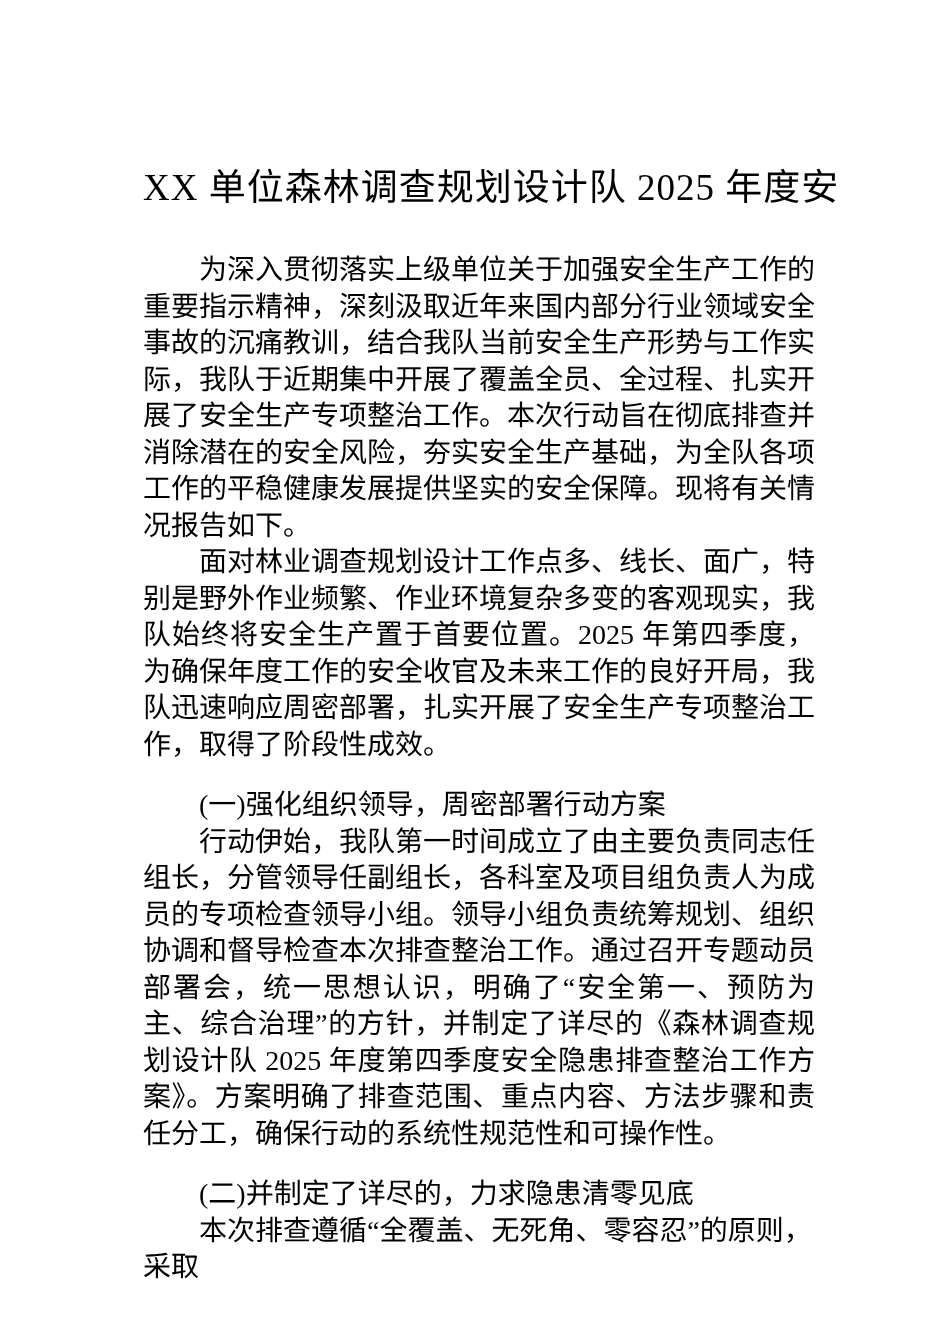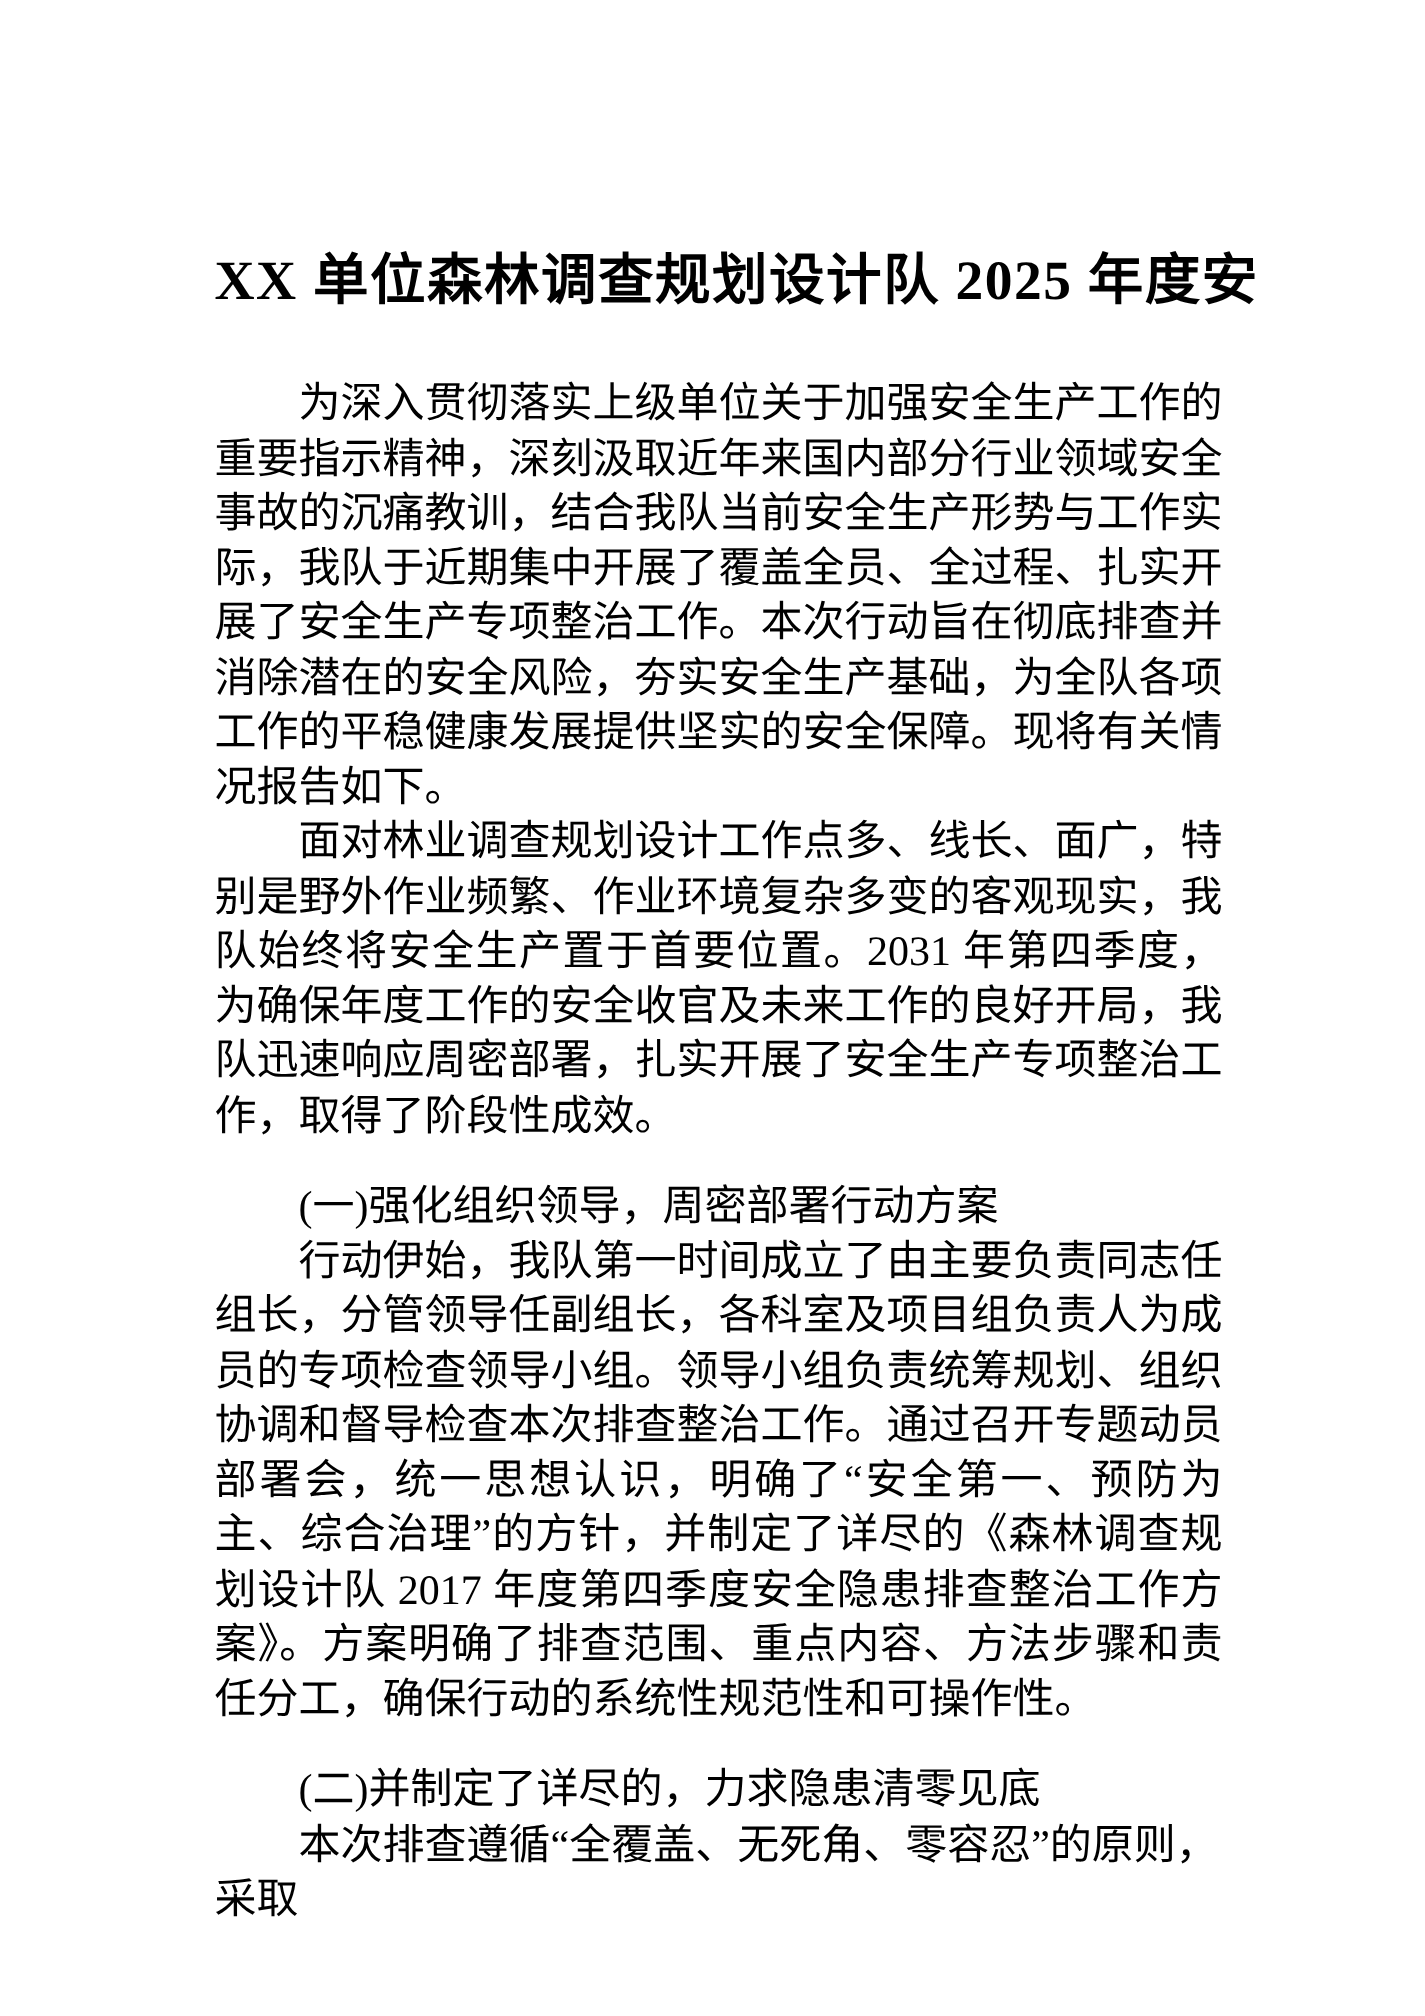--- a/index.html
+++ b/index.html
@@ -19,21 +19,21 @@
   .doc-content {
     position: absolute;
     left: 143px;
     top: 0;
     width: 672px;
   }
   .doc-title {
     margin: 150px 0 0 0;
     text-align: right;
     font-size: 37px;
-    font-weight: 700;
+    font-weight: 400;
     letter-spacing: 1px;
   }
   .doc-title .title-line {
     display: block;
     line-height: 76px;
     white-space: nowrap;
   }
   .doc-body {
     margin-top: 26px;
     font-size: 28px;
@@ -67,25 +67,25 @@
   <div class="doc-content">
 
     <h1 class="doc-title">
       <span class="title-line">XX 单位森林调查规划设计队 2025 年度安</span>
     </h1>
 
     <div class="doc-body">
       <p>为深入贯彻落实上级单位关于加强安全生产工作的重要指示精神，深刻汲取近年来国内部分行业领域安全事故的沉痛教训，结合我队当前安全生产形势与工作实际，我队于近期集中开展了覆盖全员、全过程、扎实开展了安全生产专项整治工作。本次行动旨在彻底排查并消除潜在的安全风险，夯实安全生产基础，为全队各项工作的平稳健康发展提供坚实的安全保障。现将有关情况报告如下。</p>
 
 
-      <p>面对林业调查规划设计工作点多、线长、面广，特别是野外作业频繁、作业环境复杂多变的客观现实，我队始终将安全生产置于首要位置。2031 年第四季度，为确保年度工作的安全收官及未来工作的良好开局，我队迅速响应周密部署，扎实开展了安全生产专项整治工作，取得了阶段性成效。</p>
+      <p>面对林业调查规划设计工作点多、线长、面广，特别是野外作业频繁、作业环境复杂多变的客观现实，我队始终将安全生产置于首要位置。2025 年第四季度，为确保年度工作的安全收官及未来工作的良好开局，我队迅速响应周密部署，扎实开展了安全生产专项整治工作，取得了阶段性成效。</p>
 
       <p class="heading-2">(一)强化组织领导，周密部署行动方案</p>
 
-      <p>行动伊始，我队第一时间成立了由主要负责同志任组长，分管领导任副组长，各科室及项目组负责人为成员的专项检查领导小组。领导小组负责统筹规划、组织协调和督导检查本次排查整治工作。通过召开专题动员部署会，统一思想认识，明确了“安全第一、预防为主、综合治理”的方针，并制定了详尽的《森林调查规划设计队 2017 年度第四季度安全隐患排查整治工作方案》。方案明确了排查范围、重点内容、方法步骤和责任分工，确保行动的系统性规范性和可操作性。</p>
+      <p>行动伊始，我队第一时间成立了由主要负责同志任组长，分管领导任副组长，各科室及项目组负责人为成员的专项检查领导小组。领导小组负责统筹规划、组织协调和督导检查本次排查整治工作。通过召开专题动员部署会，统一思想认识，明确了“安全第一、预防为主、综合治理”的方针，并制定了详尽的《森林调查规划设计队 2025 年度第四季度安全隐患排查整治工作方案》。方案明确了排查范围、重点内容、方法步骤和责任分工，确保行动的系统性规范性和可操作性。</p>
 
       <p class="heading-2">(二)并制定了详尽的，力求隐患清零见底</p>
 
       <p class="last">本次排查遵循“全覆盖、无死角、零容忍”的原则，采取</p>
     </div>
 
   </div>
 </div>
 
 </body></html>

